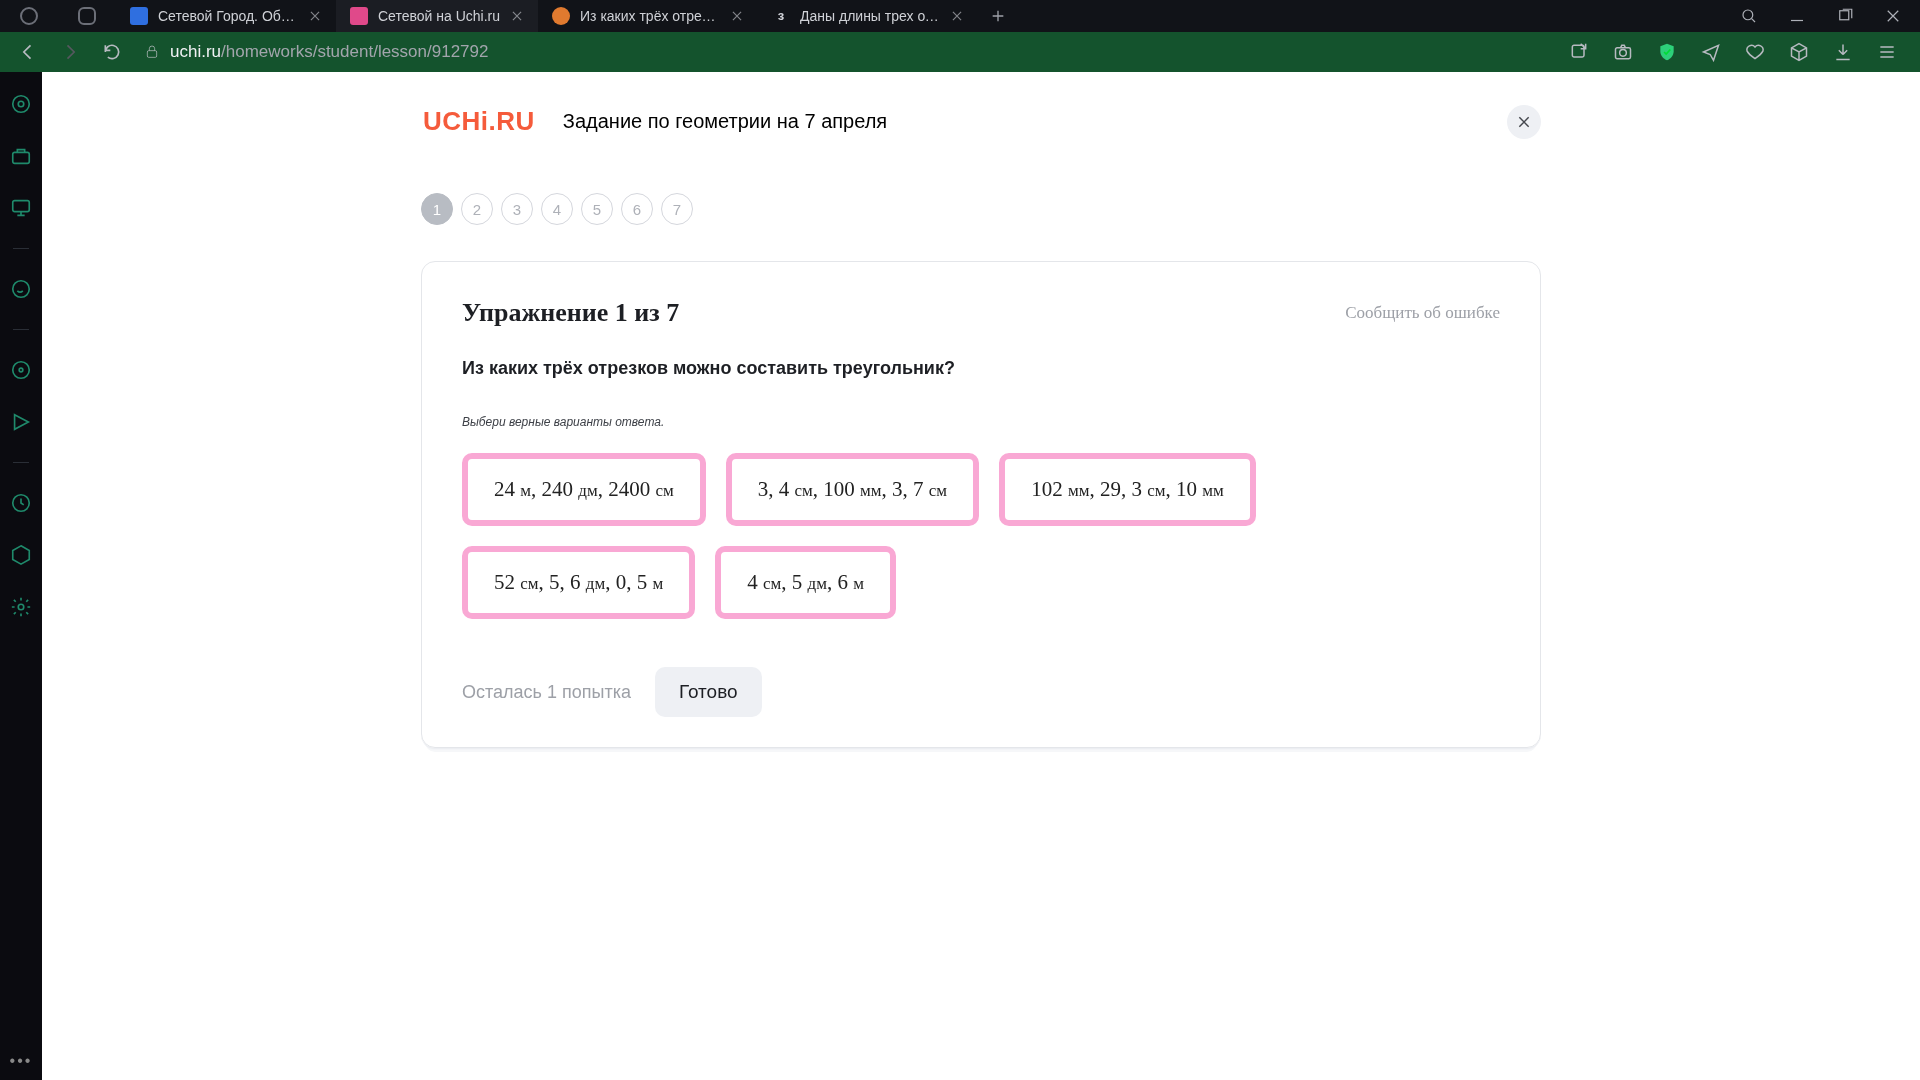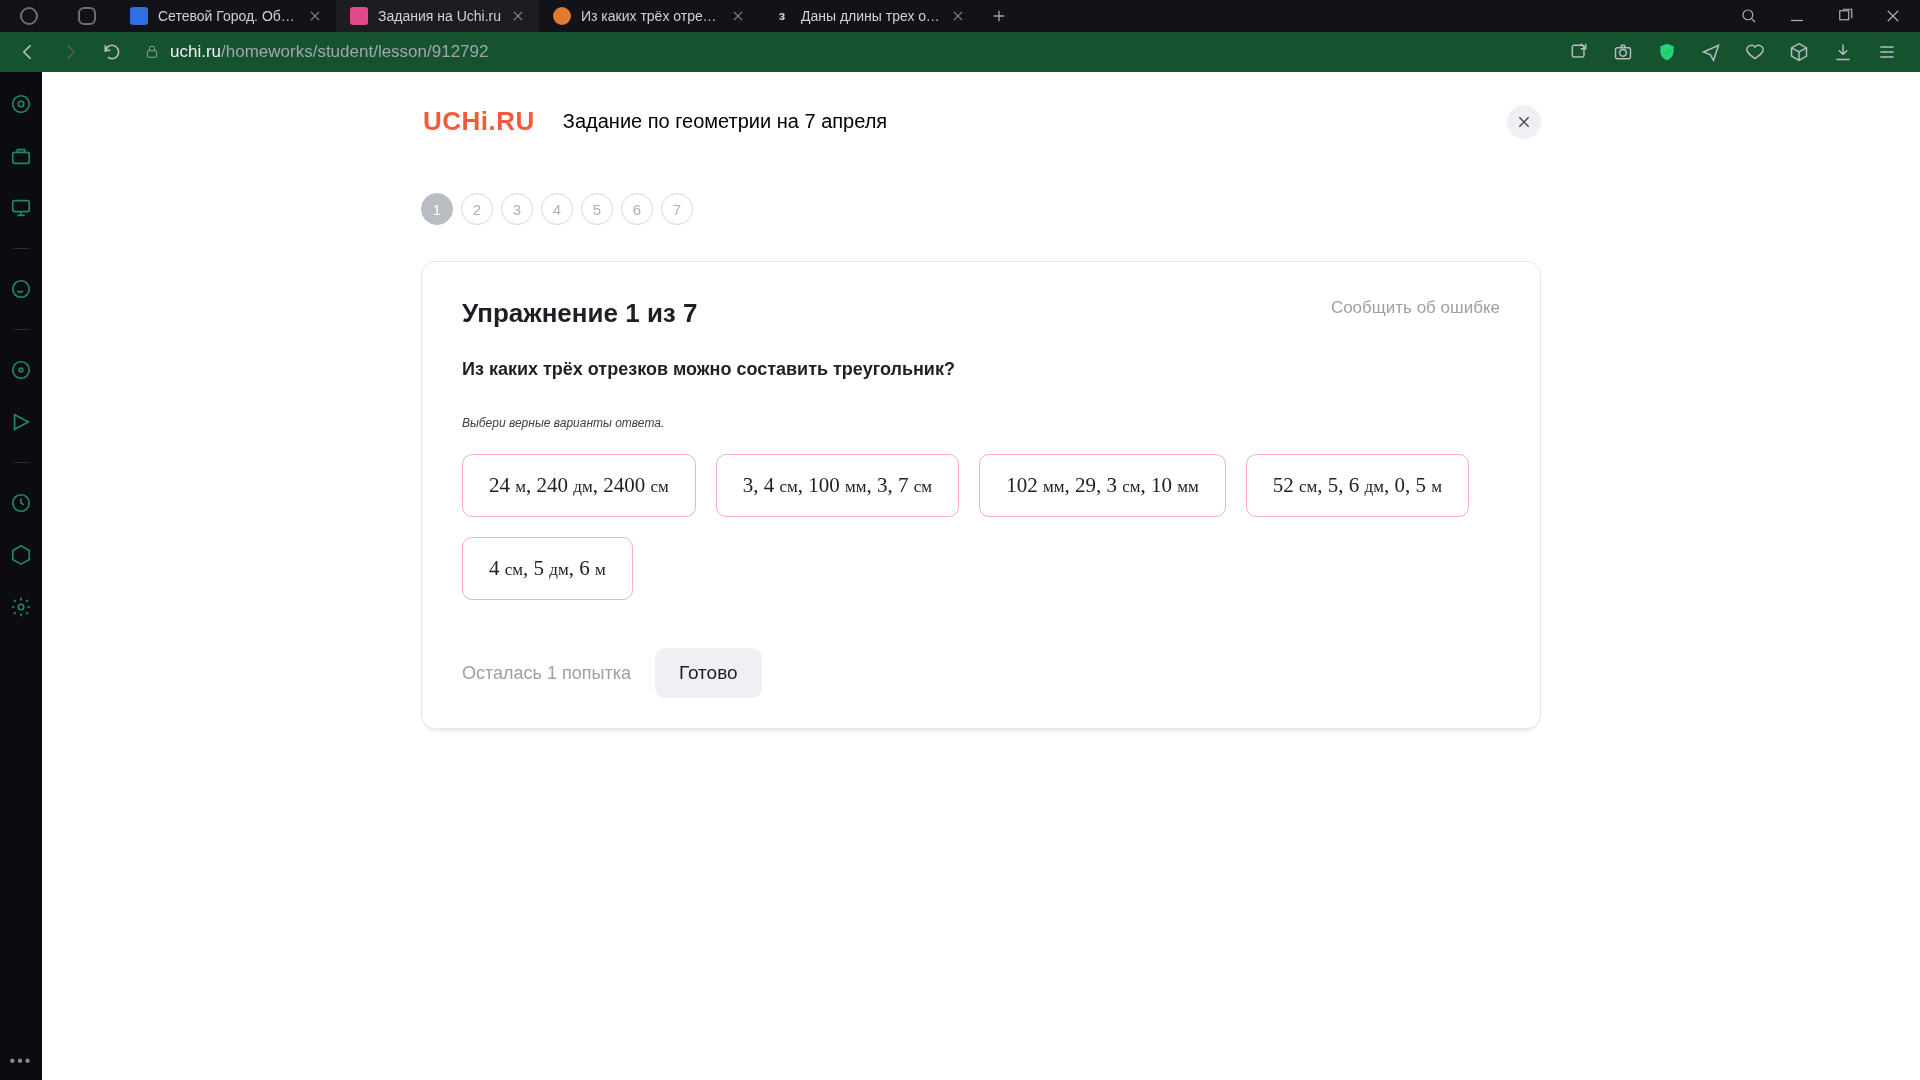--- a/index.html
+++ b/index.html
@@ -59,28 +59,28 @@
   .brand{ color:#f55b3b; font-weight:800; font-size:26px; letter-spacing:.5px;}
   .subtitle{ color:#000000; font-size:20px;}
   .head-close{ position:absolute; right:0; width:34px; height:34px; border-radius:50%; background:#eef0f4; display:flex; align-items:center; justify-content:center;}
   .head-close svg{ width:16px; height:16px; stroke:#44474d; stroke-width:2.2; }
 
   .steps{ display:flex; gap:8px; margin-top:56px;}
   .step{ width:32px; height:32px; border-radius:50%; border:1.5px solid #d5d7dd; color:#aeb1b8; display:flex; align-items:center; justify-content:center; font-size:15px; font-weight:500;}
   .step.active{ background:#b8bcc3; border-color:#b8bcc3; color:#fff;}
 
   .card{ margin-top:36px; border:1px solid #e4e6ea; border-radius:14px; padding:36px 40px 30px 40px; position:relative; box-shadow: 0 1px 0 #eceef2, 0 4px 0 -2px #f3f4f7, 0 8px 0 -4px #f6f7f9;}
-  .card-head{ display:flex; align-items:flex-start; justify-content:space-between;}
+  .card-head{ display:flex; align-items:center; justify-content:space-between;font-family:Liberation Serif, serif;}
   .ex-title{ font-size:26px; font-weight:700; color:#1d1f24;}
   .report{ color:#9da0a7; font-size:17px;}
   .question{ margin-top:30px; font-size:18px; font-weight:700; color:#1d1f24;}
   .hint{ margin-top:36px; font-style:italic; color:#3d4047; font-size:12px;}
 
   .options{ margin-top:24px; display:flex; flex-wrap:wrap; gap:20px;}
-  .opt{ border:1px solid #f9a8d4; border-radius:10px; padding:18px 26px; font-size:21px; font-family: "Georgia","Times New Roman",serif; color:#222; cursor:pointer; user-select:none; background:#fff;}
+  .opt{ border:6px solid #f9a8d4; border-radius:10px; padding:18px 26px; font-size:21px; font-family: "Georgia","Times New Roman",serif; color:#222; cursor:pointer; user-select:none; background:#fff;}
   .opt .num{ font-family:"Georgia","Times New Roman",serif;}
   .opt .unit{ font-size:17px;}
 
   .card-foot{ margin-top:48px; display:flex; align-items:center; gap:24px;}
   .attempts{ color:#9da0a7; font-size:18px;}
   .done-btn{ background:#eef0f4; color:#1d1f24; font-size:19px; border:none; border-radius:10px; padding:14px 24px; cursor:pointer;}
 
 </style>
 </head>
 <body>
@@ -97,21 +97,21 @@
     <div class="tab">
       <span class="favicon fv-blue"></span>
       <span class="label">Сетевой Город. Образова</span>
       <span class="close"><svg viewBox="0 0 24 24">
             <path d="M5 5l14 14M19 5L5 19" stroke-width="2"></path>
           </svg></span>
     </div>
 
     <div class="tab active">
       <span class="favicon fv-pink"></span>
-      <span class="label">Задания на Uchi.ru</span>
+      <span class="label">Сетевой на Uchi.ru</span>
       <span class="close"><svg viewBox="0 0 24 24">
             <path d="M5 5l14 14M19 5L5 19" stroke-width="2"></path>
           </svg></span>
     </div>
 
     <div class="tab">
       <span class="favicon fv-orange"></span>
       <span class="label">Из каких трёх отрезков м</span>
       <span class="close"><svg viewBox="0 0 24 24">
             <path d="M5 5l14 14M19 5L5 19" stroke-width="2"></path>

